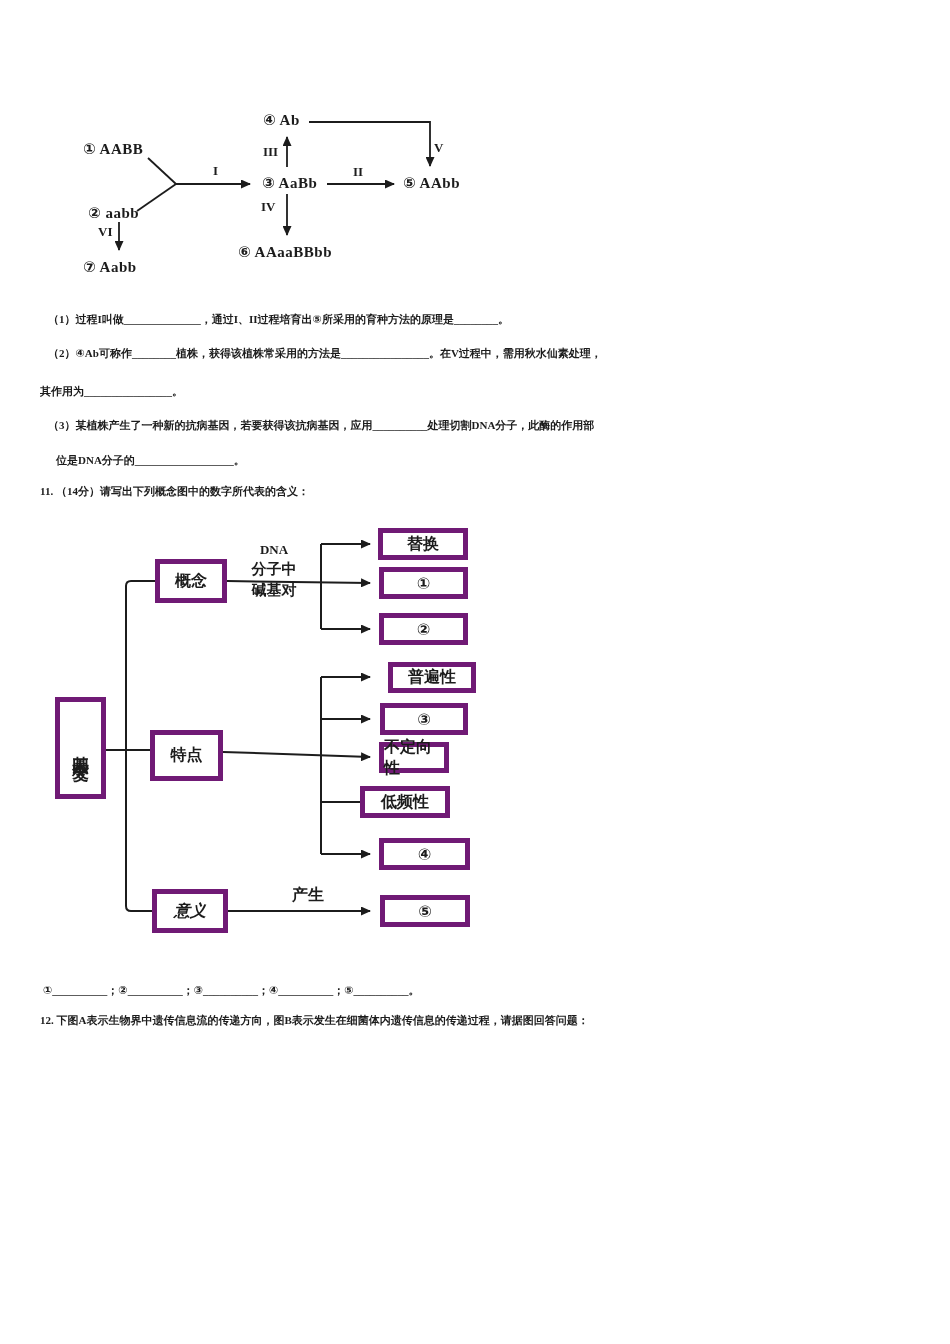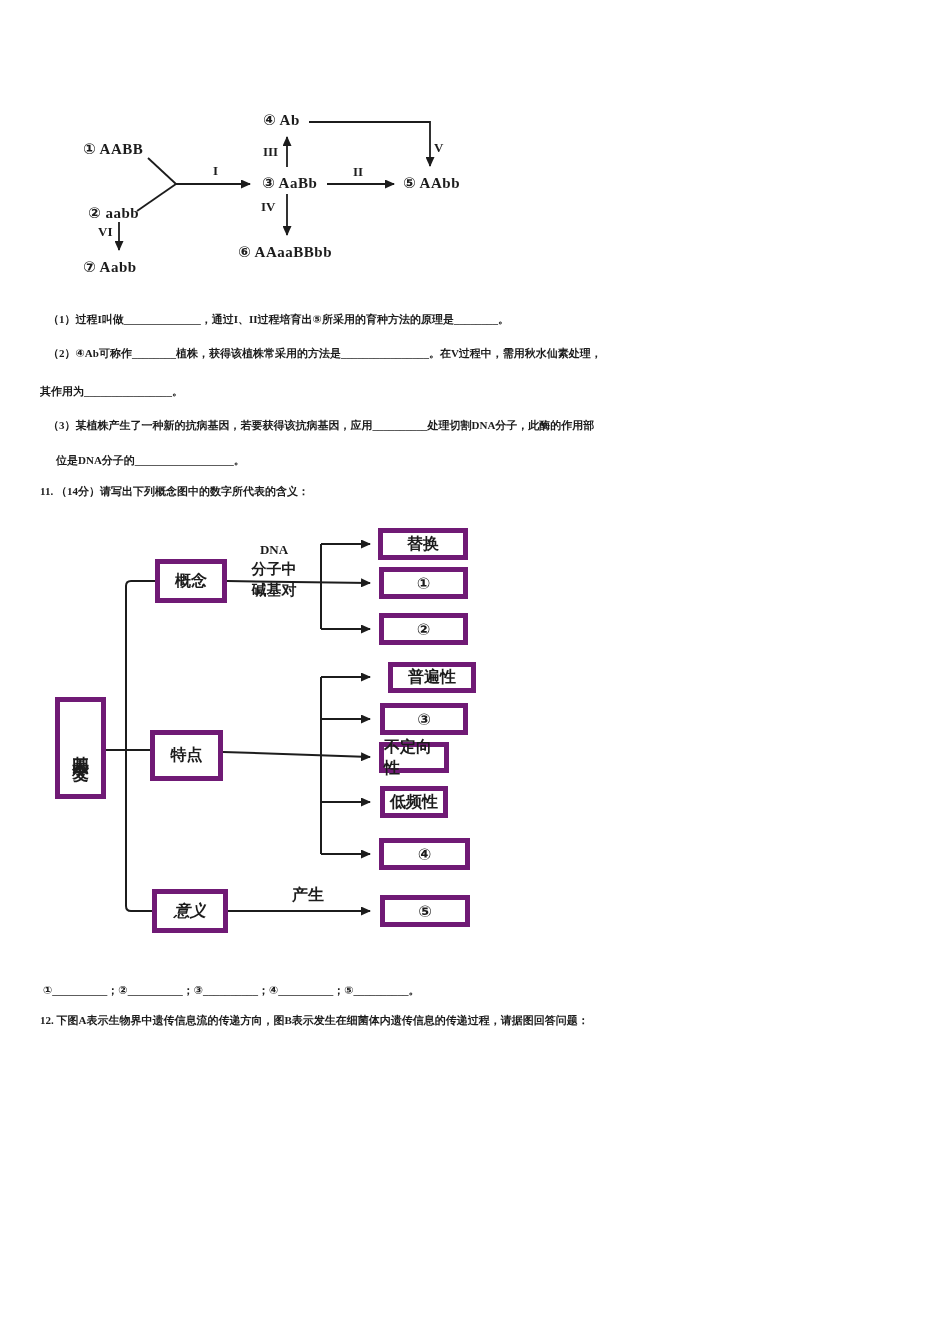--- a/index.html
+++ b/index.html
@@ -142,21 +142,21 @@
   <div class="cbox" style="left:155px; top:559px; width:72px; height:44px;">概念</div>
   <div class="cbox" style="left:150px; top:730px; width:73px; height:51px;">特点</div>
   <div class="cbox" style="left:152px; top:889px; width:76px; height:44px;font-style:italic;">意义</div>
 
   <div class="cbox" style="left:378px; top:528px; width:90px; height:32px;">替换</div>
   <div class="cbox" style="left:379px; top:567px; width:89px; height:32px;">①</div>
   <div class="cbox" style="left:379px; top:613px; width:89px; height:32px;">②</div>
   <div class="cbox" style="left:379px; top:662px; width:88px; height:31px;margin-left:9px;">普遍性</div>
   <div class="cbox" style="left:380px; top:703px; width:88px; height:32px;">③</div>
   <div class="cbox" style="left:379px; top:742px; width:70px; height:31px;">不定向性</div>
-  <div class="cbox" style="left:380px; top:786px; width:68px; height:32px;text-align:center;">低频性</div>
+  <div class="cbox" style="left:360px; top:786px; width:90px; height:32px;text-align:center;">低频性</div>
   <div class="cbox" style="left:379px; top:838px; width:91px; height:32px;">④</div>
   <div class="cbox" style="left:380px; top:895px; width:90px; height:32px;">⑤</div>
 
   <div class="edge-label" style="left:243px; top:541px; width:62px;">
     <div style="font-size:13px; line-height:18px;">DNA</div>
     <div>分子中</div>
     <div>碱基对</div>
   </div>
   <div class="edge-label" style="left:285px; top:884px; width:46px; font-size:16px;">产生</div>
 

